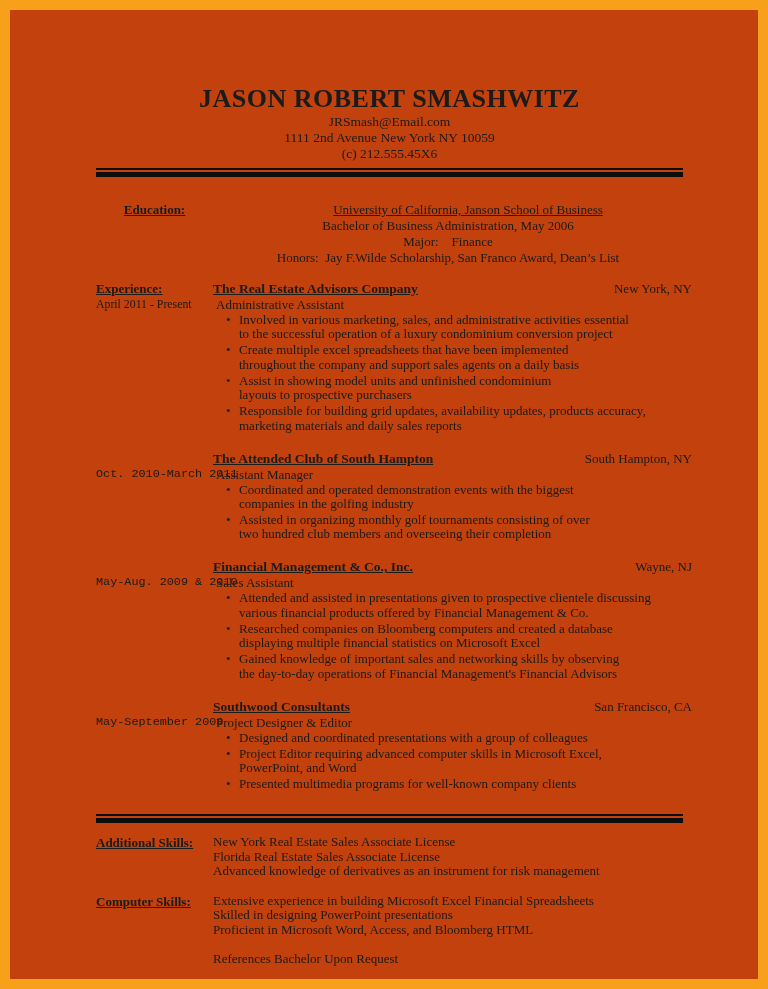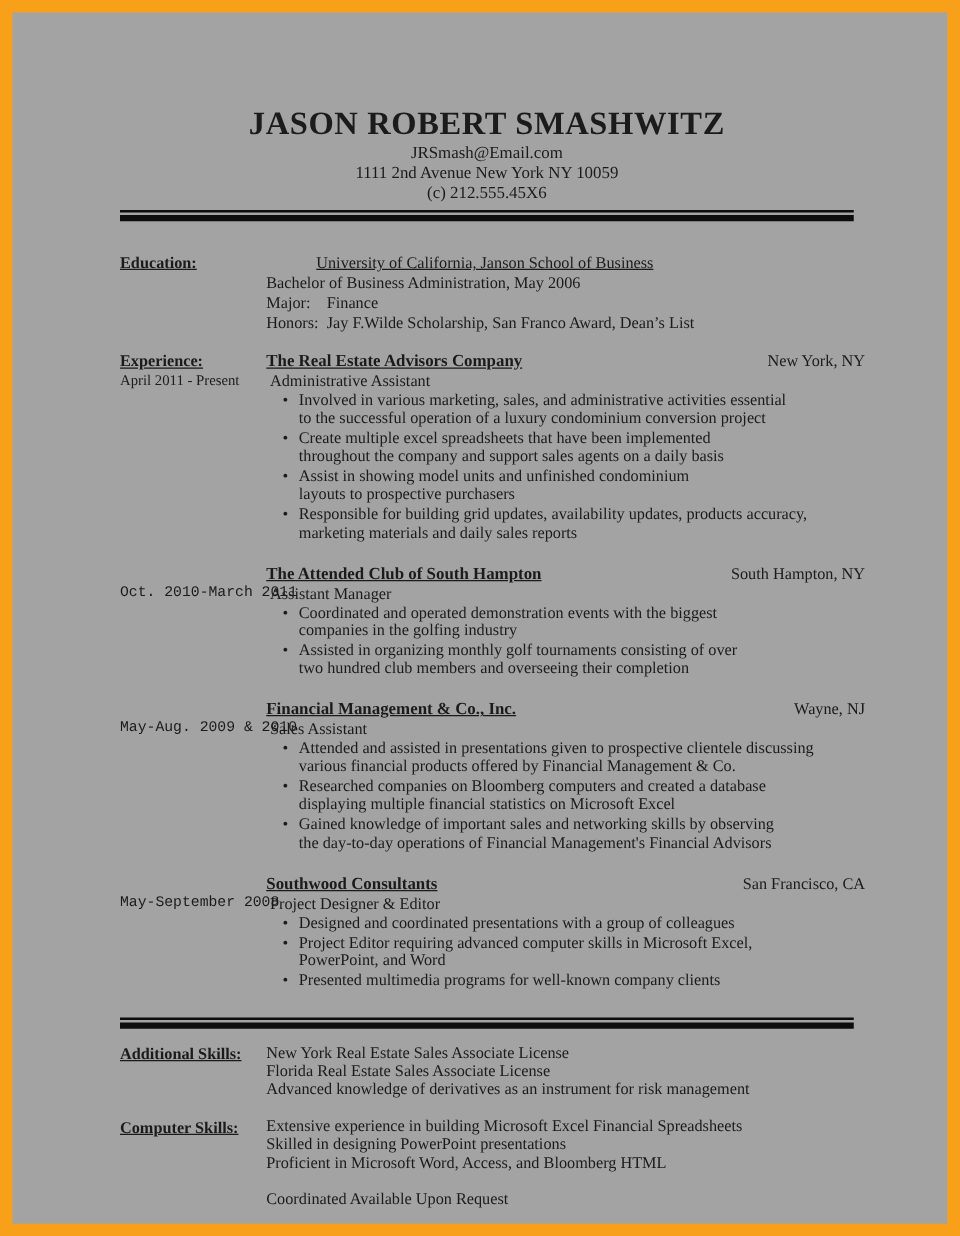--- a/index.html
+++ b/index.html
@@ -2,21 +2,21 @@
 <html><head>
 <meta charset="utf-8">
 <style>
   html, body { margin: 0; padding: 0; background: #e8e8e8; }
   .page {
     position: relative;
     width: 768px;
     height: 989px;
     box-sizing: border-box;
     margin: 0 auto;
-    background: #a3a3a3;
+    background: #c2410c;
     border: 10px solid #f9a01b;
     overflow: hidden;
     font-family: "Liberation Serif", "DejaVu Serif", serif;
     color: #1b1b1b;
   }
   .sheet {
     box-sizing: border-box;
     width: 100%;
     height: 100%;
     padding: 74px 75px 20px 86px;
@@ -55,21 +55,21 @@
     text-decoration: underline;
     white-space: nowrap;
   }
   .date {
     font-size: 11.8px;
     line-height: 15px;
     white-space: nowrap;
   }
   .date.skip-line { margin-top: 16px; font-family: Liberation Mono, monospace; }
   
-  .edu { margin-top: 25px; }
+  .edu { margin-top: 25px; text-align: center; }
   .edu .col-main div { font-size: 13px; line-height: 16px; white-space: pre-wrap; }
   .school { text-decoration: underline; margin-left: 40px; }
   
   .exp { margin-top: 15px; }
   .entry { margin-top: 16px; }
   .entry.first { margin-top: 0; }
   .entry-head {
     display: flex;
     justify-content: space-between;
     align-items: flex-start;
@@ -261,18 +261,18 @@
       <div class="col-main">
         <div>Extensive experience in building Microsoft Excel Financial Spreadsheets</div>
         <div>Skilled in designing PowerPoint presentations</div>
         <div>Proficient in Microsoft Word, Access, and Bloomberg HTML</div>
       </div>
     </div>
 
     <div class="row refs-row">
       <div class="col-label"></div>
       <div class="col-main">
-        <div class="refs">Coordinated Available Upon Request</div>
+        <div class="refs">References Bachelor Upon Request</div>
       </div>
     </div>
 
   </div>
 </div>
 
 </body></html>

